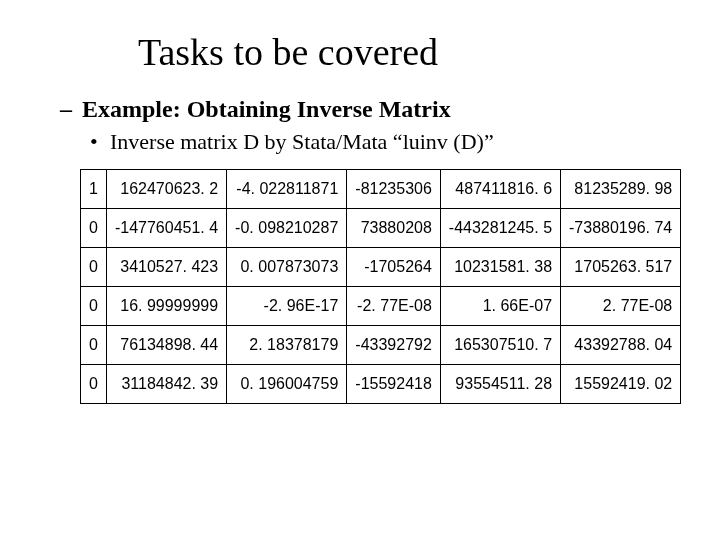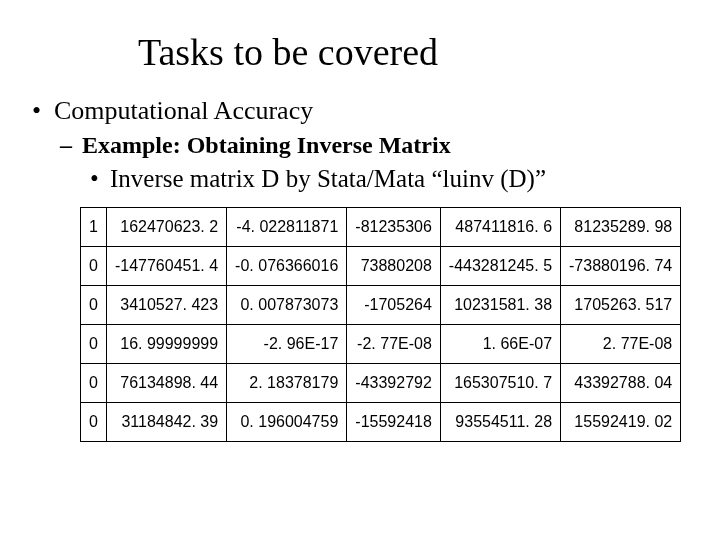--- a/index.html
+++ b/index.html
@@ -48,21 +48,21 @@
   .b2::before {
     content: "–";
     position: absolute;
     left: 30px;
     top: 0;
   }
   .b3 {
     margin: 0 0 14px 0;
     padding-left: 80px;
     position: relative;
-    font-size: 25px;
+    font-size: 22px;
   }
   .b3::before {
     content: "•";
     position: absolute;
     left: 60px;
     top: 0;
   }
   table.matrix {
     border-collapse: collapse;
     margin: 10px 0 0 50px;
@@ -77,39 +77,38 @@
   }
   table.matrix td.c1 { width: 36px; }
 </style>
 </head>
 <body>
 
 <div class="slide">
   <h1 class="title">Tasks to be covered</h1>
 
   <div class="bullets">
-    <div class="b1">Computational Accuracy</div>
     <div class="b2">Example: Obtaining Inverse Matrix</div>
     <div class="b3">Inverse matrix D by Stata/Mata “luinv (D)”</div>
   </div>
 
   <table class="matrix">
     <tbody>
       <tr>
         <td class="c1">1</td>
         <td>162470623. 2</td>
         <td>-4. 022811871</td>
         <td>-81235306</td>
         <td>487411816. 6</td>
         <td>81235289. 98</td>
       </tr>
       <tr>
         <td class="c1">0</td>
         <td>-147760451. 4</td>
-        <td>-0. 076366016</td>
+        <td>-0. 098210287</td>
         <td>73880208</td>
         <td>-443281245. 5</td>
         <td>-73880196. 74</td>
       </tr>
       <tr>
         <td class="c1">0</td>
         <td>3410527. 423</td>
         <td>0. 007873073</td>
         <td>-1705264</td>
         <td>10231581. 38</td>

